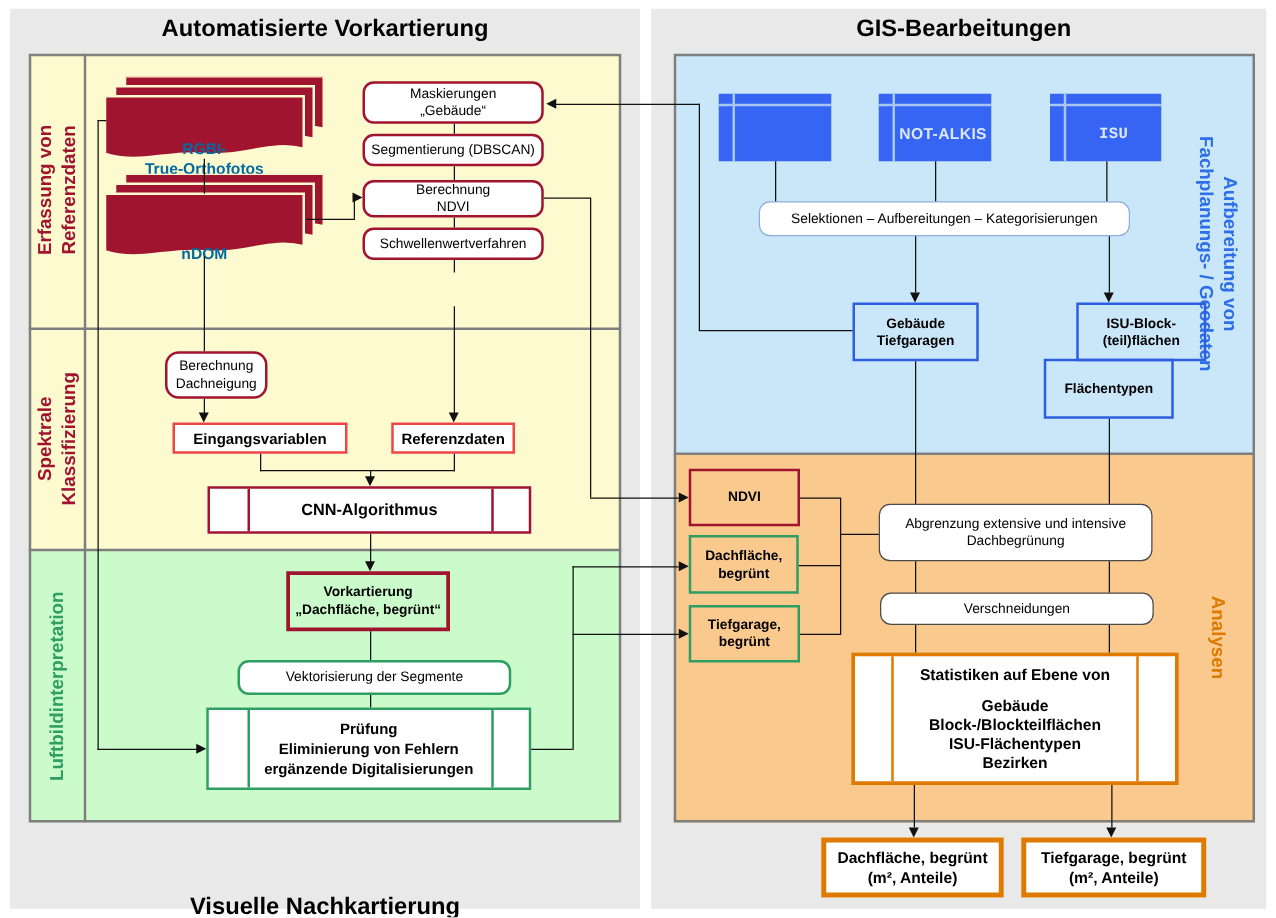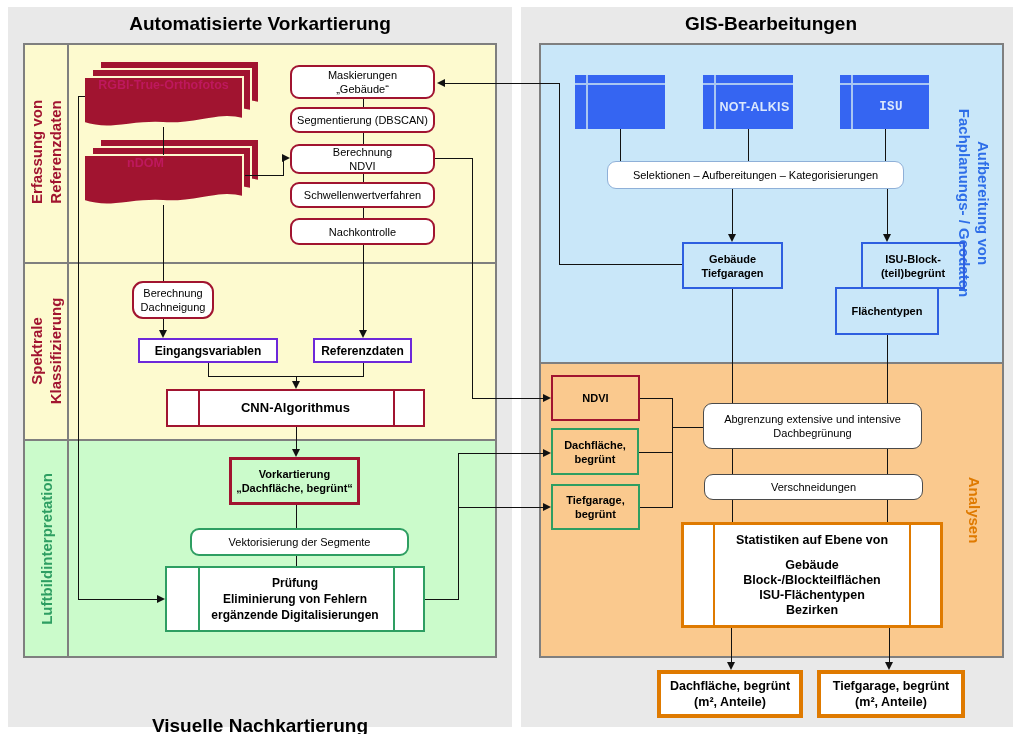--- a/index.html
+++ b/index.html
@@ -12,40 +12,40 @@
   .section{position:absolute;}
   .divider-h{position:absolute;height:2px;background:#7f7f7f;}
   .divider-v{position:absolute;width:2px;background:#7f7f7f;}
   .vlabel{position:absolute;font-weight:bold;font-size:15px;line-height:19px;text-align:center;
           white-space:nowrap;}
   .rot-l{transform:translate(-50%,-50%) rotate(-90deg);}
   .rot-r{transform:translate(-50%,-50%) rotate(90deg);}
   .box{position:absolute;box-sizing:border-box;display:flex;flex-direction:column;
        align-items:center;justify-content:center;text-align:center;font-size:11px;line-height:14px;}
   .rbox{border:2px solid #a11430;border-radius:9px;background:#fff;}
-  .rsq{border:2px solid #6d28d9;background:#fff;font-weight:bold;font-size:12px;}
+  .rsq{border:2px solid #ef4444;background:#fff;font-weight:bold;font-size:12px;}
   .gfill{background:transparent;}
   .band{border:2px solid;background:#fff;font-weight:bold;}
   .innerline{position:absolute;top:0;bottom:0;width:2px;}
   .bluebox{border:2px solid #2e5fe0;background:transparent;font-weight:bold;}
   .wbox{border:1px solid #4a4a4a;border-radius:9px;background:#fff;}
   .obox{border:4px solid #df7a00;background:#fff;font-weight:bold;font-size:12.5px;line-height:16px;}
   .db{position:absolute;background:#3565f2;box-sizing:border-box;}
   .db .h-sep{position:absolute;left:0;right:0;top:8px;height:2px;background:#a9c6f2;}
   .db .v-sep{position:absolute;top:0;bottom:0;left:11px;width:2px;background:#a9c6f2;}
   .db .lbl{position:absolute;left:13px;right:0;top:10px;bottom:0;display:flex;align-items:center;
            justify-content:center;color:#dbe8fc;font-weight:bold;font-size:12.5px;letter-spacing:.3px;}
   .hl{position:absolute;height:1px;background:#111;}
   .vl{position:absolute;width:1px;background:#111;}
   .ar{position:absolute;width:0;height:0;border-top:4px solid transparent;border-bottom:4px solid transparent;border-left:8px solid #111;}
   .al{position:absolute;width:0;height:0;border-top:4px solid transparent;border-bottom:4px solid transparent;border-right:8px solid #111;}
   .ad{position:absolute;width:0;height:0;border-left:4px solid transparent;border-right:4px solid transparent;border-top:8px solid #111;}
   .docstack{position:absolute;}
-  .doc-label{position:absolute;color:#be185d;font-weight:bold;font-size:12.5px;line-height:16px;
-             text-align:center;display:flex;flex-direction:row;justify-content:center;}
+  .doc-label{position:absolute;color:#0369a1;font-weight:bold;font-size:12.5px;line-height:16px;
+             text-align:center;display:flex;flex-direction:column;justify-content:center;margin-top:28px;}
 </style>
 </head>
 <body>
 
 <div class="stage">
 
   <div class="panel" style="left:8px;top:7px;width:504px;height:720px;"></div>
   <div class="panel" style="left:521px;top:7px;width:492px;height:720px;"></div>
 
   <div class="ptitle" style="left:260px;top:13px;">Automatisierte Vorkartierung</div>
@@ -88,40 +88,37 @@
 
   <div class="docstack" style="left:84px;top:139px;">
     <svg width="176" height="74" viewBox="0 0 176 74">
       <g fill="#a11430" stroke="#fdfacf" stroke-width="2">
         <path transform="translate(16,0)" d="M0 0 H159 V42 C132 35 112 49 79 46 C48 43.5 28 55 0 46 Z"></path>
         <path transform="translate(8,8)" d="M0 0 H159 V42 C132 35 112 49 79 46 C48 43.5 28 55 0 46 Z"></path>
         <path transform="translate(0,16)" d="M0 0 H159 V42 C132 35 112 49 79 46 C48 43.5 28 55 0 46 Z"></path>
       </g>
     </svg>
   </div>
-  <div class="doc-label" style="left:66px;top:155px;width:159px;height:40px;text-align:center;">
+  <div class="doc-label" style="left:84px;top:155px;width:159px;height:40px;text-align:center;">
     <div>nDOM</div>
   </div>
 
   <div class="box rbox" style="left:290px;top:65px;width:145px;height:34px;">
     <div>Maskierungen</div>
     <div>„Gebäude“</div>
   </div>
   <div class="box rbox" style="left:290px;top:107px;width:145px;height:26px;">
     <div>Segmentierung (DBSCAN)</div>
   </div>
   <div class="box rbox" style="left:290px;top:144px;width:145px;height:30px;">
     <div>Berechnung</div>
     <div>NDVI</div>
   </div>
   <div class="box rbox" style="left:290px;top:182px;width:145px;height:26px;">
     <div>Schwellenwertverfahren</div>
-  </div>
-  <div class="box rbox" style="left:290px;top:218px;width:145px;height:27px;">
-    <div>Nachkontrolle</div>
   </div>
 
   <div class="box rbox" style="left:132px;top:281px;width:82px;height:38px;border-radius:11px;">
     <div>Berechnung</div>
     <div>Dachneigung</div>
   </div>
 
   <div class="box rsq" style="left:138px;top:338px;width:140px;height:25px;">
     <div>Eingangsvariablen</div>
   </div>
@@ -183,21 +180,21 @@
   <div class="box" style="left:607px;top:161px;width:297px;height:28px;background:#fff;border:1px solid #8fb0d8;border-radius:9px;">
     <div>Selektionen – Aufbereitungen – Kategorisierungen</div>
   </div>
 
   <div class="box bluebox" style="left:682px;top:242px;width:101px;height:47px;">
     <div>Gebäude</div>
     <div>Tiefgaragen</div>
   </div>
   <div class="box bluebox" style="left:835px;top:242px;width:104px;height:47px;margin-left:26px;">
     <div>ISU-Block-</div>
-    <div>(teil)begrünt</div>
+    <div>(teil)flächen</div>
   </div>
   <div class="box bluebox" style="left:835px;top:287px;width:104px;height:48px;">
     <div>Flächentypen</div>
   </div>
 
   <div class="box" style="left:551px;top:375px;width:89px;height:46px;border:2px solid #a11430;font-weight:bold;">
     <div>NDVI</div>
   </div>
   <div class="box" style="left:551px;top:428px;width:88px;height:47px;border:2px solid #2e9e62;font-weight:bold;">
     <div>Dachfläche,</div>

